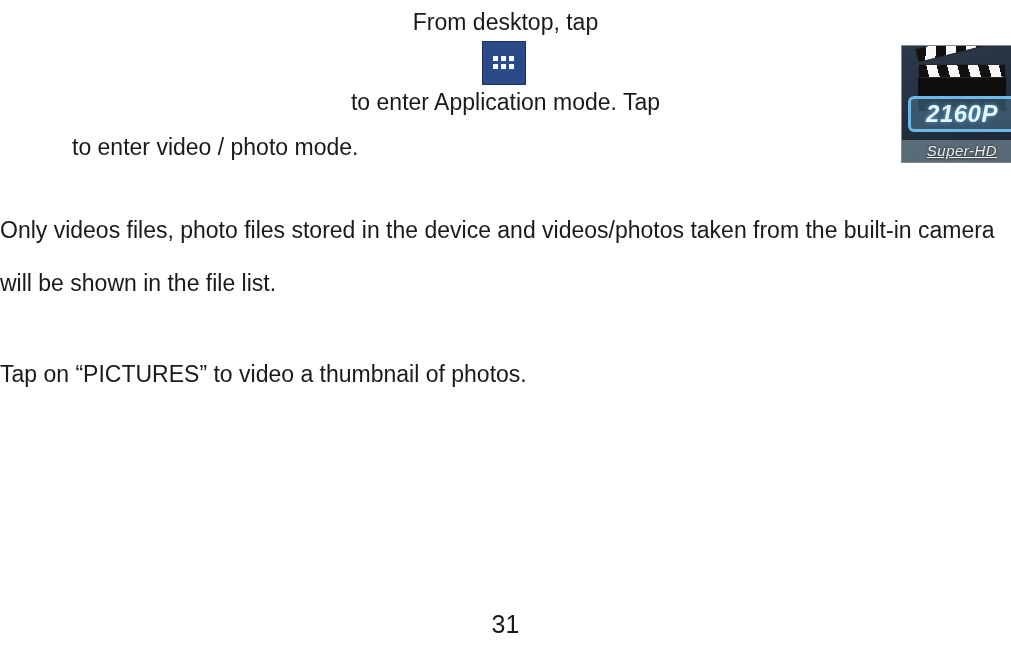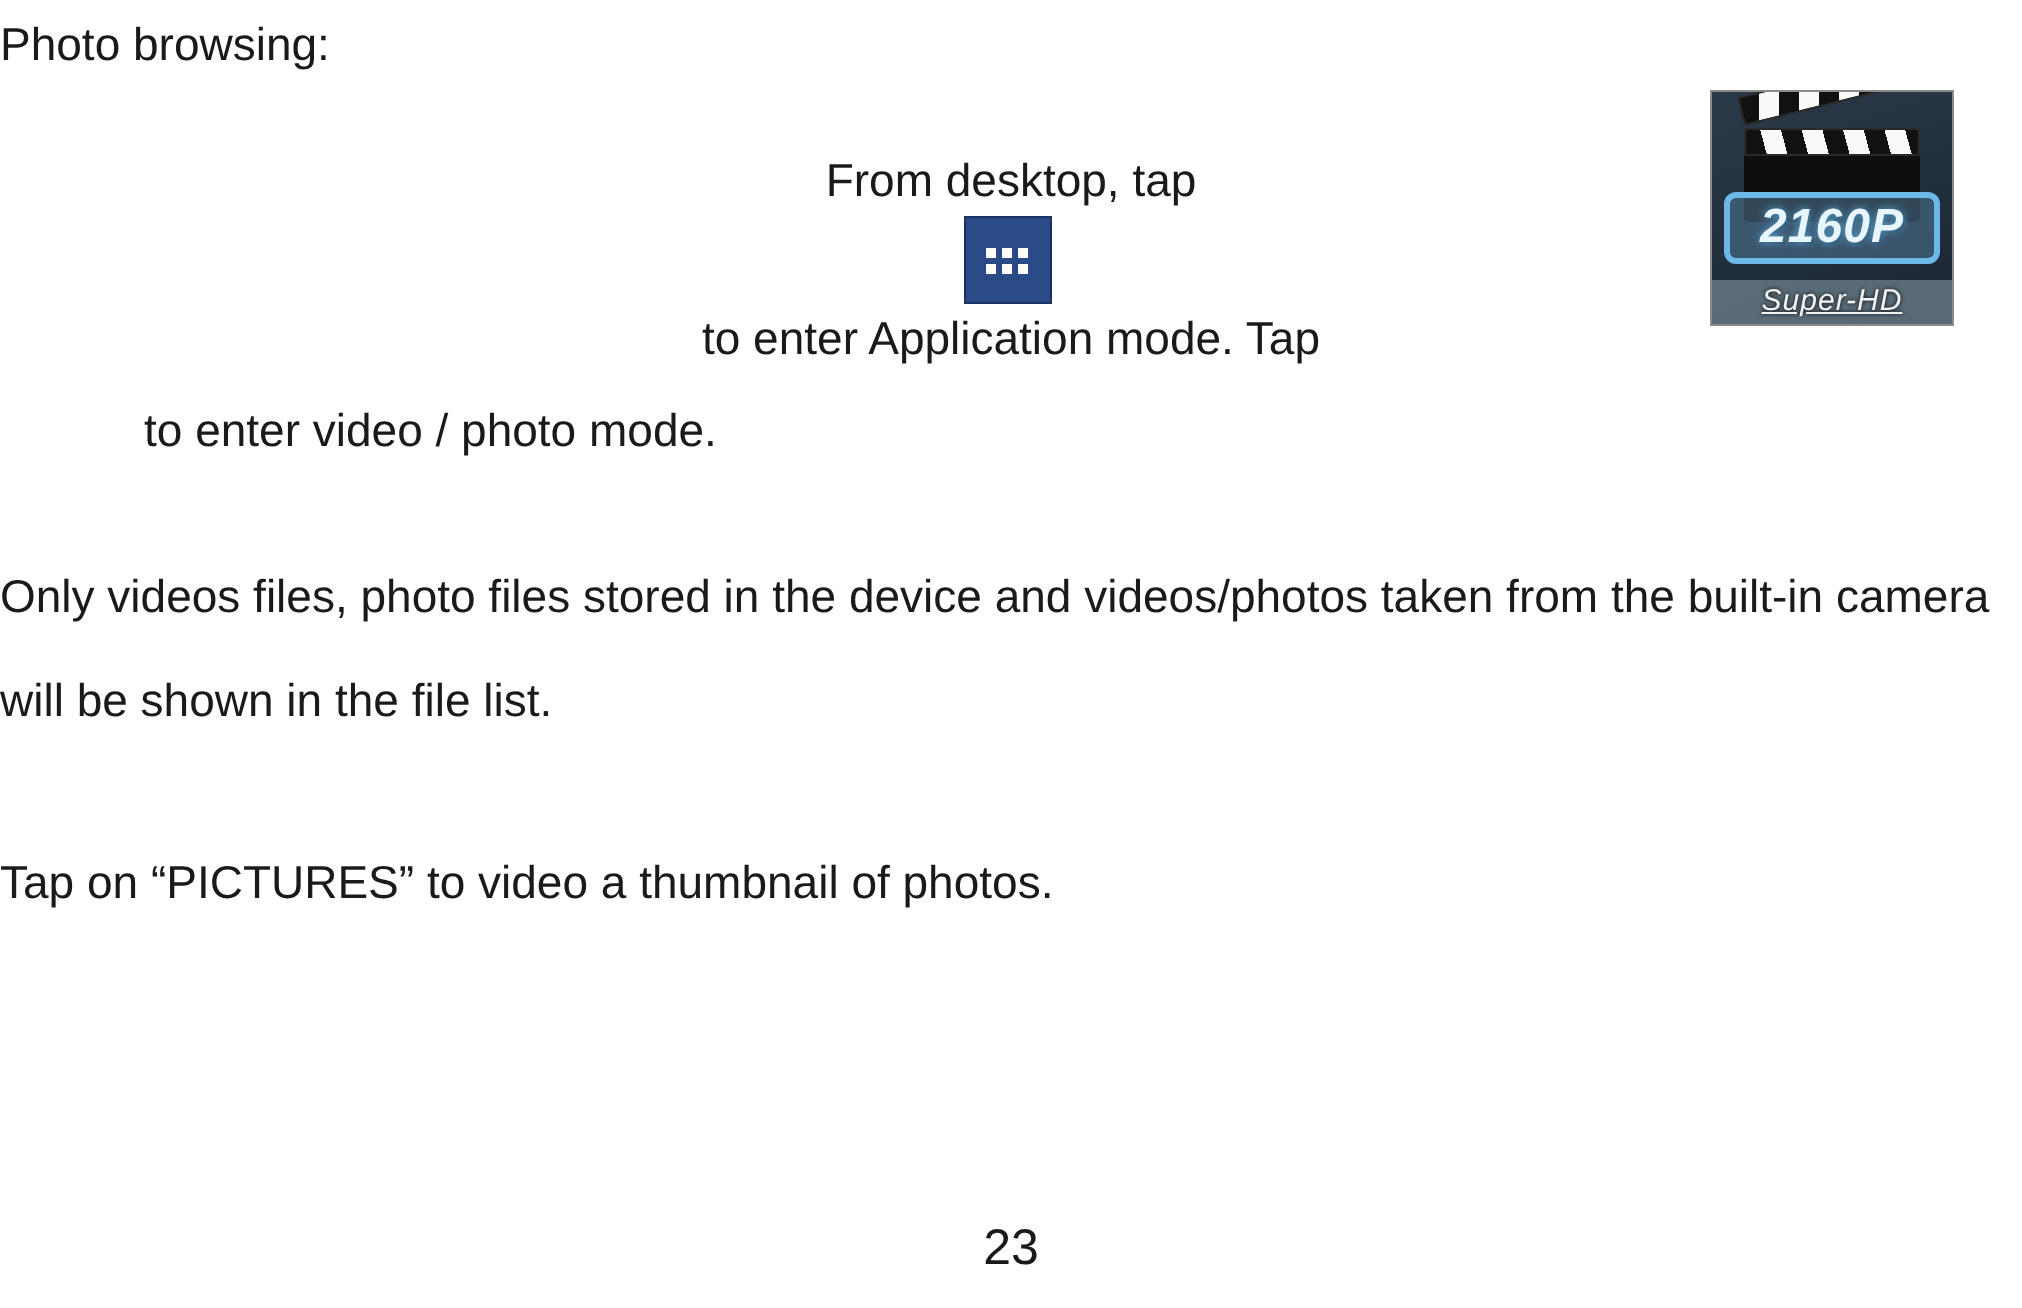--- a/index.html
+++ b/index.html
@@ -47,23 +47,23 @@
       grid-template-rows: repeat(2, 5px);
       gap: 3px;
     }
     .app-icon-grid span {
       width: 5px;
       height: 5px;
       background: #ffffff;
     }
     .float-img {
       position: absolute;
-      right: 24px;
+      right: 0;
       top: 40px;
-      width: 132px;
+      width: 110px;
       height: 118px;
     }
     .thumb {
       width: 122px;
       height: 118px;
       background: linear-gradient(160deg, #2b3a4a 0%, #1a2532 100%);
       border: 1px solid #8a8a8a;
       position: relative;
       overflow: hidden;
     }
@@ -165,21 +165,20 @@
       <div class="clapper">
         <div class="clap-body"></div>
         <div class="clap-bot"></div>
         <div class="clap-top"></div>
       </div>
       <div class="badge-2160p">2160P</div>
       <div class="super-hd-band">Super-HD</div>
     </div>
   </div>
 
-  <div class="heading">Photo browsing:</div>
 
   <div class="line1">
     <span>From desktop, tap </span>
     <span class="app-icon">
       <span class="app-icon-grid">
         <span></span>
           <span></span>
           <span></span>
         <span></span>
           <span></span>
@@ -188,14 +187,14 @@
     </span>
     <span>  to enter Application mode.   Tap </span>
   </div>
 
   <div class="line2">to enter video / photo mode.</div>
 
   <div class="para">Only videos files, photo files stored in the device and videos/photos taken from the built-in camera will be shown in the file list.</div>
 
   <div class="para">Tap on “PICTURES” to video a thumbnail of photos.</div>
 
-  <div class="page-num">23</div>
+  <div class="page-num">31</div>
 </div>
 
 </body></html>

